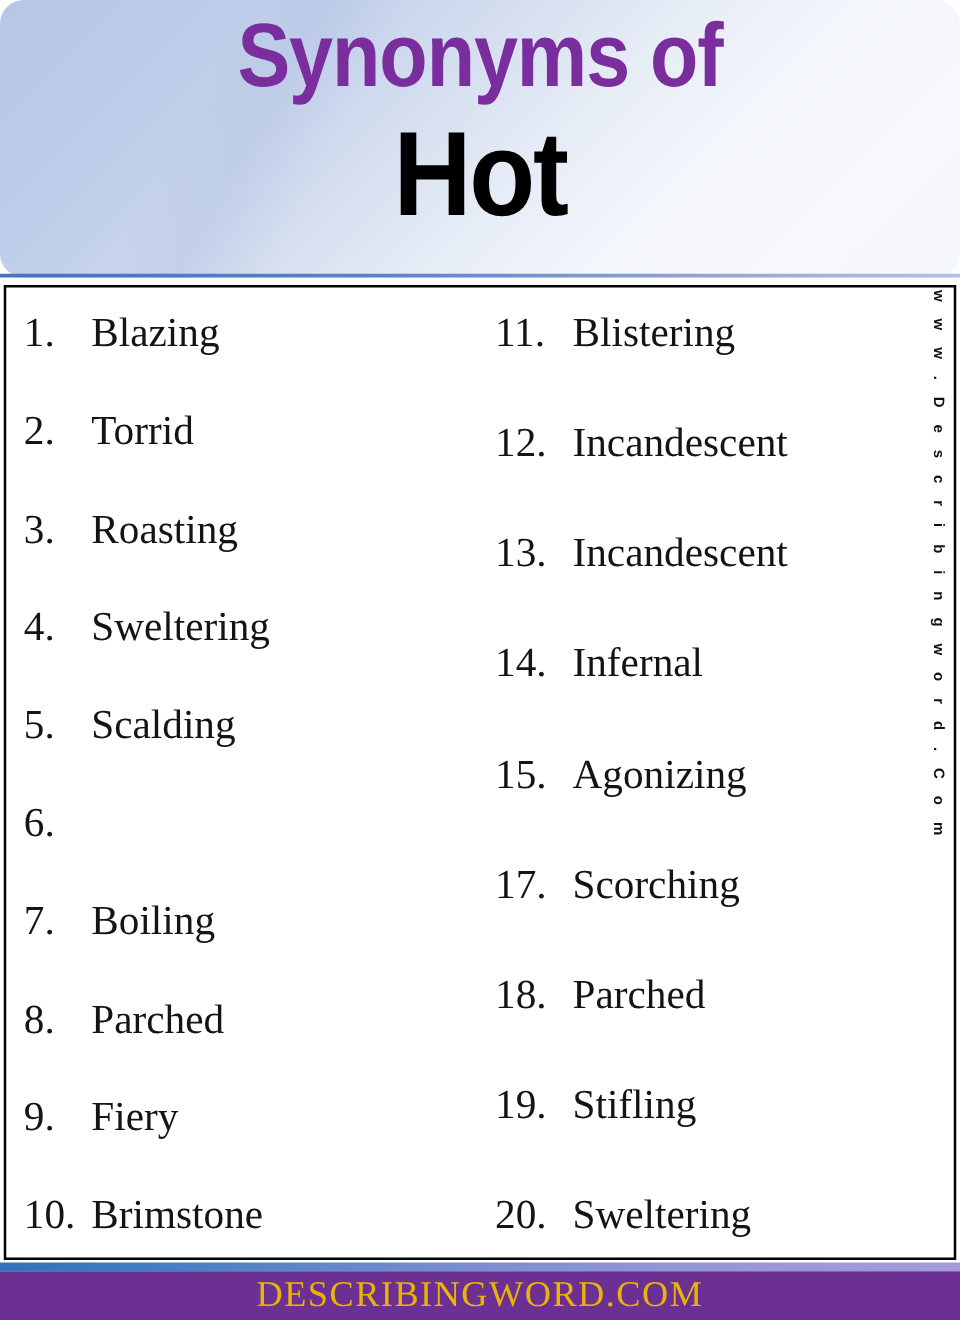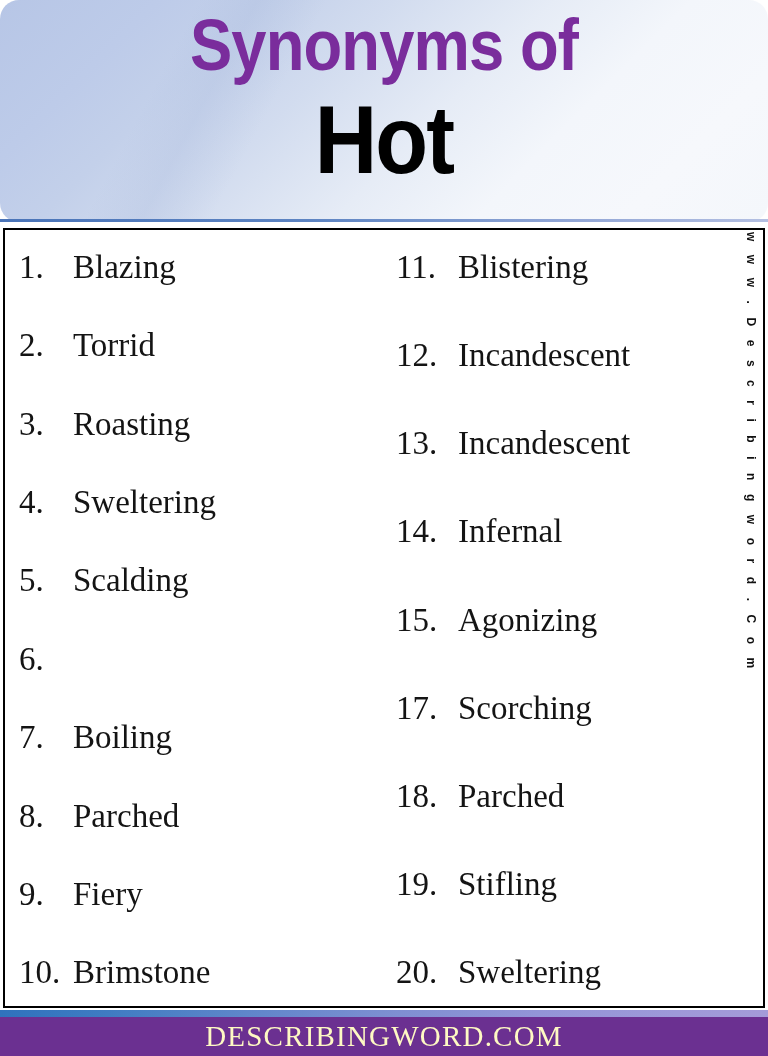--- a/index.html
+++ b/index.html
@@ -194,21 +194,21 @@
     height: 39px;
     background: #6b3091;
     display: flex;
     align-items: center;
     justify-content: center;
   }
 
   #footer-text {
     font-family: "Liberation Serif", "DejaVu Serif", serif;
     font-size: 29px;
-    color: #fef9c3;
+    color: #eab308;
     letter-spacing: 1.2px;
     white-space: nowrap;
     line-height: 1;
   }
 </style>
 </head>
 <body>
 
 <div id="page">
 

